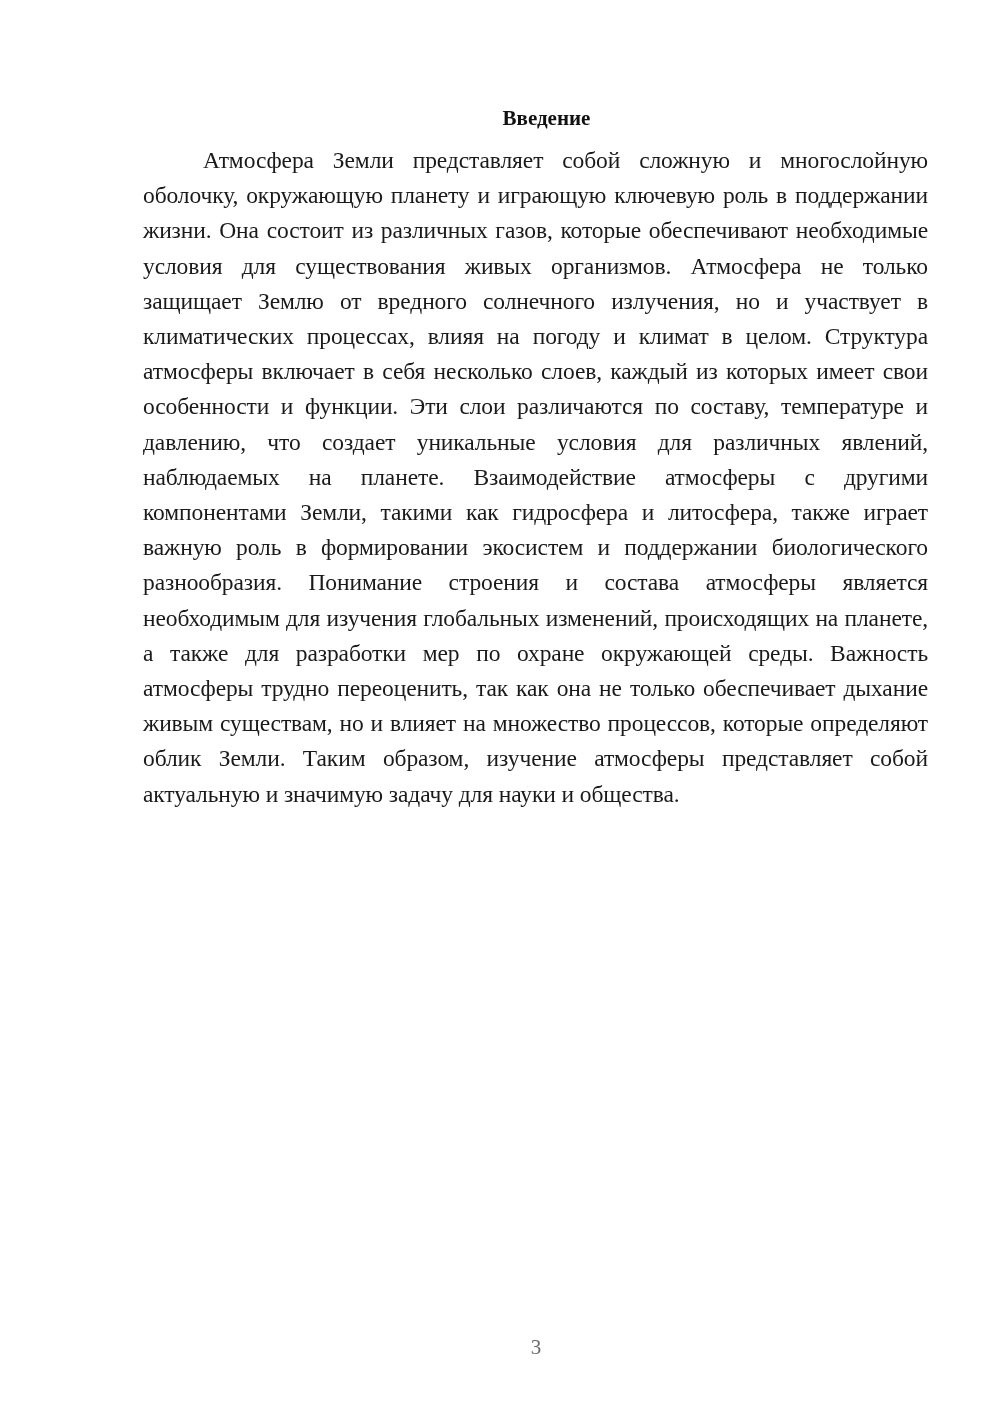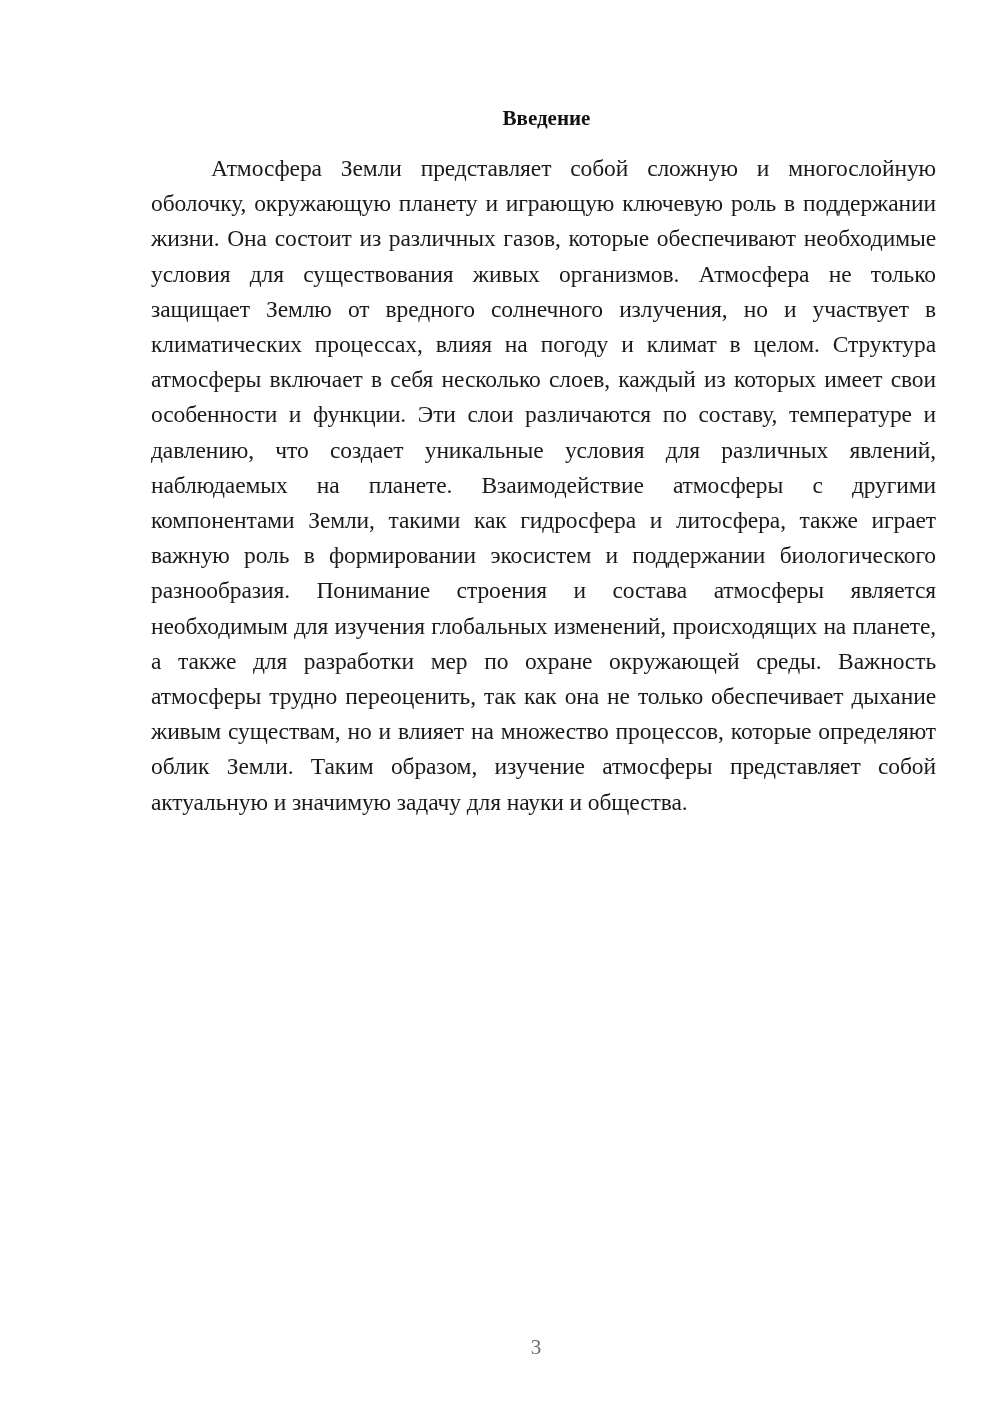--- a/index.html
+++ b/index.html
@@ -33,21 +33,21 @@
       font-size: 21px;
       line-height: 30px;
       color: #111;
       margin: 7px;
     }
     .body-text {
       position: absolute;
       top: 143px;
       left: 143px;
       width: 785px;
-      margin: 8px;
+      margin: 0;
       font-size: 23.5px;
       line-height: 35.2px;
       text-align: justify;
       text-indent: 60px;
       color: #1a1a1a;
       letter-spacing: -0.1px;
     }
     .page-number {
       position: absolute;
       top: 1333px;

